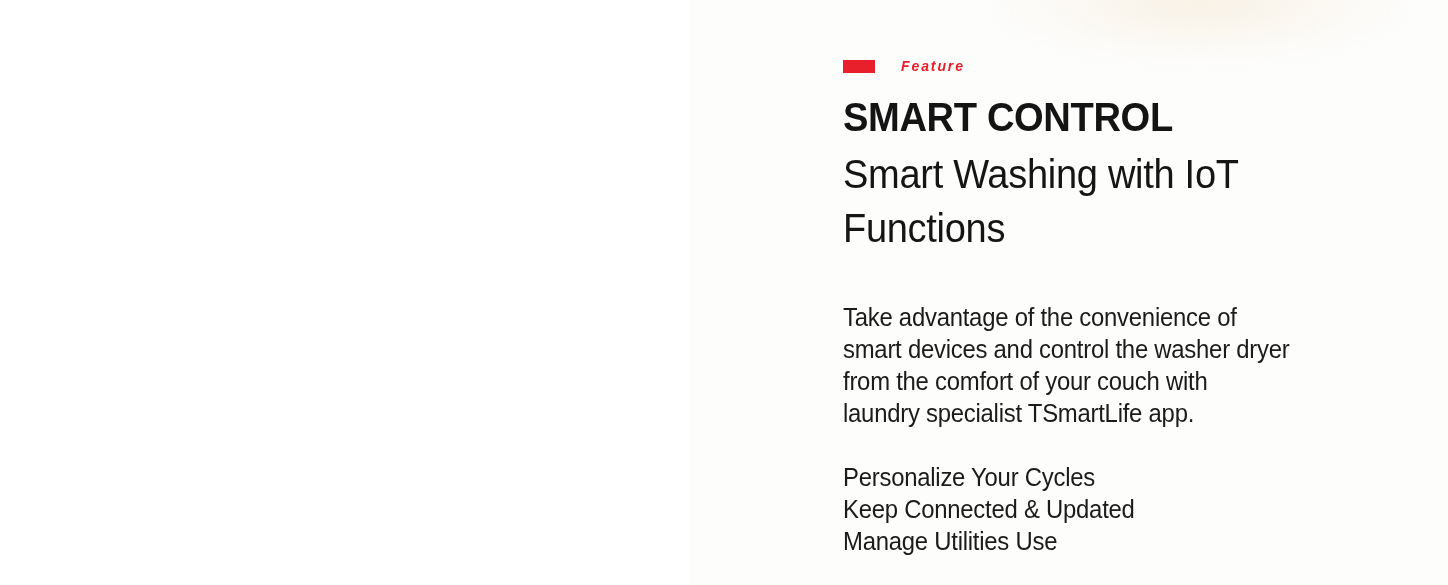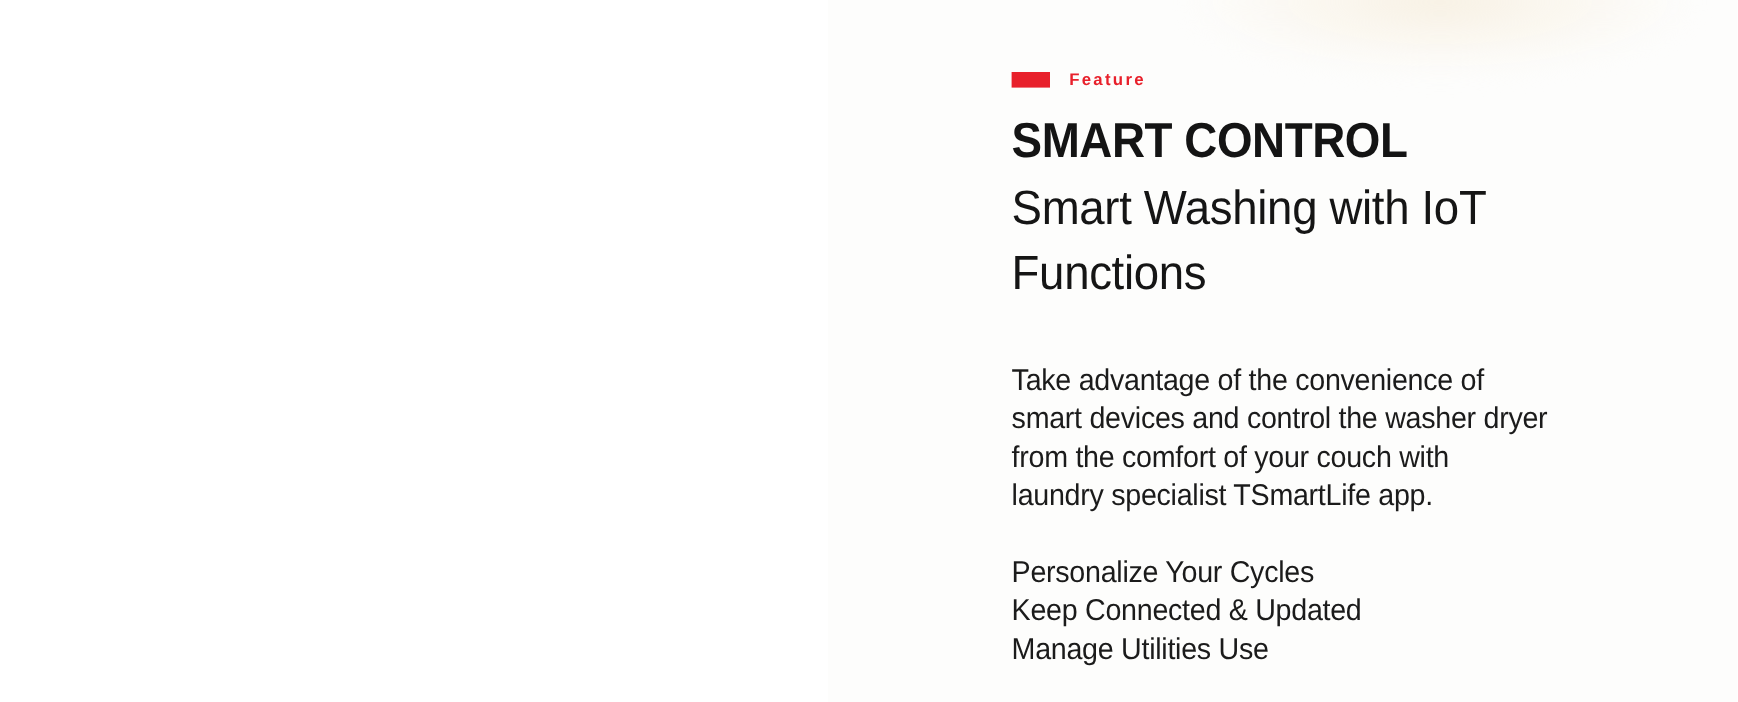--- a/index.html
+++ b/index.html
@@ -74,27 +74,28 @@
     margin-top: 59px;
     height: 14px;
   }
   .eyebrow-mark {
     width: 32px;
     height: 13px;
     background: #e8202b;
     flex: 0 0 auto;
   }
   .eyebrow-label {
-    margin-left: 16px;
+    margin-left: 26px;
     color: #e8202b;
     font-size: 14px;
     font-weight: bold;
     letter-spacing: 1.9px;
     line-height: 14px;
     white-space: nowrap;
+    font-style: italic;
   }
 
   
   .headline {
     margin-top: 22px;
     font-size: 41px;
     font-weight: bold;
     color: #141414;
     letter-spacing: -0.4px;
     line-height: 44px;

